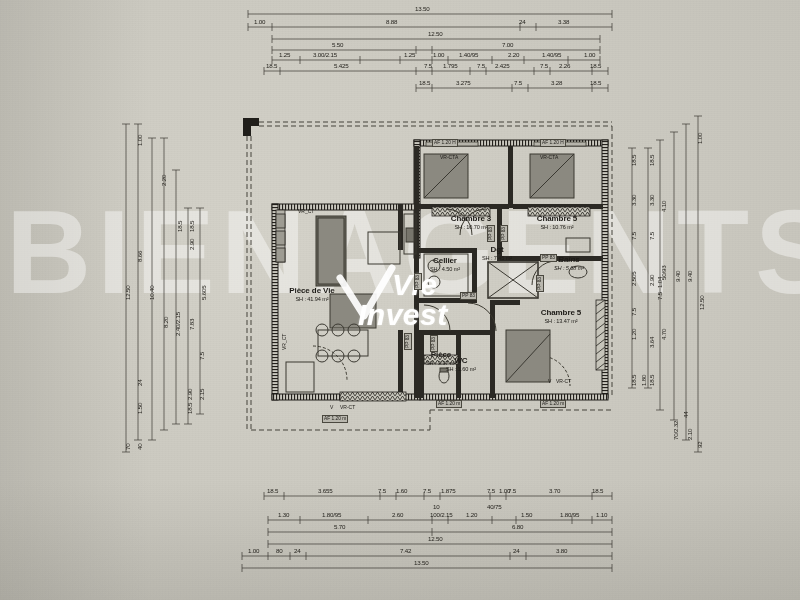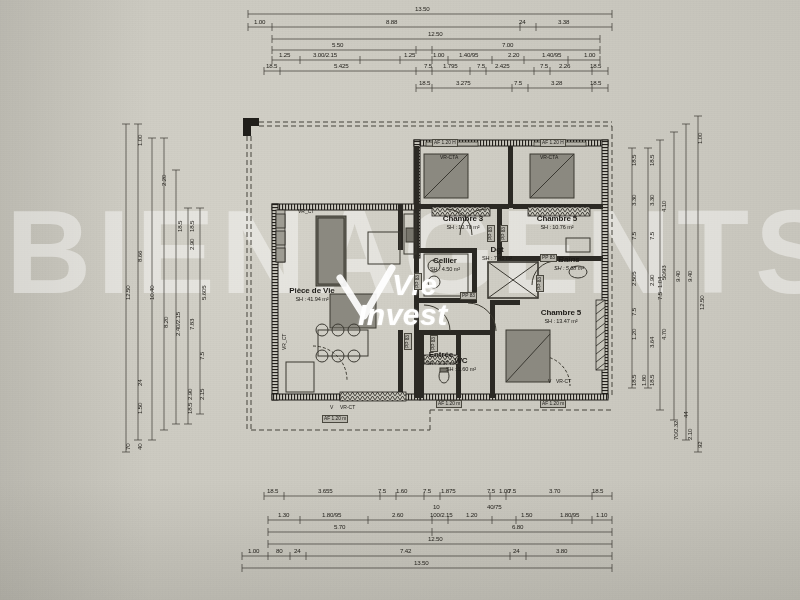--- a/index.html
+++ b/index.html
@@ -270,21 +270,21 @@
       <path d="M6 16 L30 54 L58 6" fill="none" stroke="#ffffff" stroke-width="7" stroke-linecap="round" stroke-linejoin="round" opacity=".92"></path>
     </svg>
     <div class="l1">Vie</div>
     <div class="l2">Invest</div>
   </div>
 
   <div class="roomlbl" style="left:266px;top:286px;width:92px;">
     <span class="n">Pièce de Vie</span>
     <span class="a">SH : 41.94 m²</span>
   </div>
-  <div class="roomlbl" style="left:420px;top:214px;width:86px;">
+  <div class="roomlbl" style="left:420px;top:214px;width:86px;padding-left:8px;">
     <span class="n">Chambre 3</span>
     <span class="a">SH : 10.70 m²</span>
   </div>
   <div class="roomlbl" style="left:514px;top:214px;width:86px;">
     <span class="n">Chambre 5</span>
     <span class="a">SH : 10.76 m²</span>
   </div>
   <div class="roomlbl" style="left:518px;top:308px;width:86px;">
     <span class="n">Chambre 5</span>
     <span class="a">SH : 13.47 m²</span>
@@ -295,21 +295,21 @@
   </div>
   <div class="roomlbl" style="left:410px;top:256px;width:70px;">
     <span class="n">Cellier</span>
     <span class="a">SH : 4.50 m²</span>
   </div>
   <div class="roomlbl" style="left:534px;top:255px;width:70px;font-style:italic;">
     <span class="n">Bains</span>
     <span class="a">SH : 5.68 m²</span>
   </div>
   <div class="roomlbl" style="left:406px;top:350px;width:70px;">
-    <span class="n">Entrée</span>
+    <span class="n">Pièce</span>
     <span class="a">SH : 3.37 m²</span>
   </div>
   <div class="roomlbl" style="left:436px;top:356px;width:50px;">
     <span class="n">WC</span>
     <span class="a">SH : 1.60 m²</span>
   </div>
 
   <div class="nolbl" style="left:298px;top:208px;">VR_CT</div>
   <div class="nolbl v" style="left:281px;top:350px;">VR_CT</div>
   <div class="nolbl" style="left:440px;top:154px;">VR-CTA</div>

